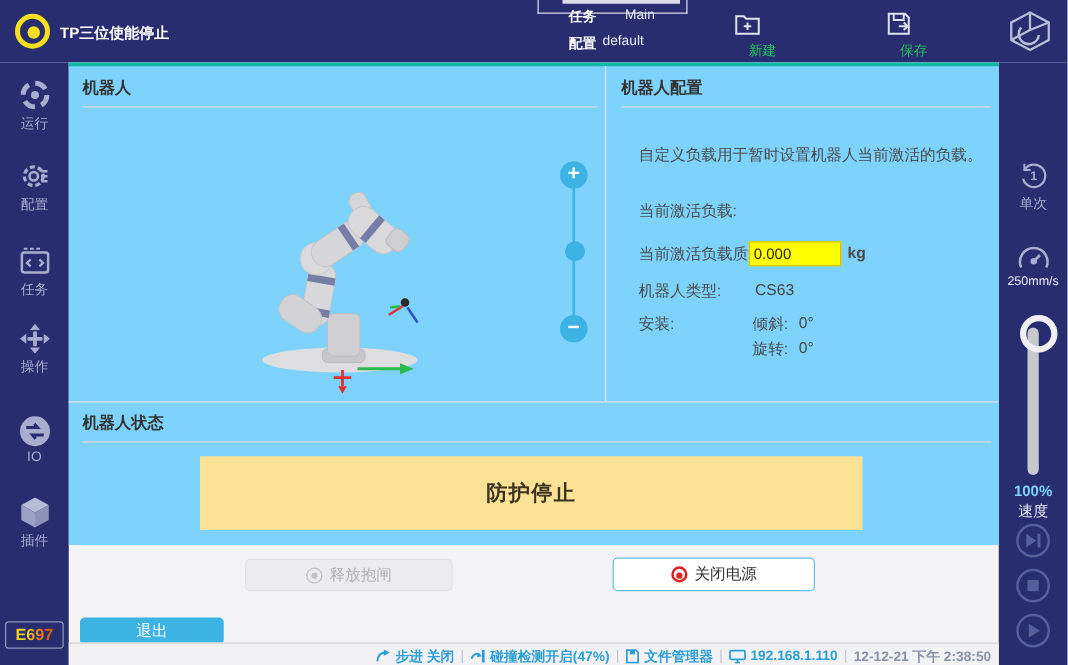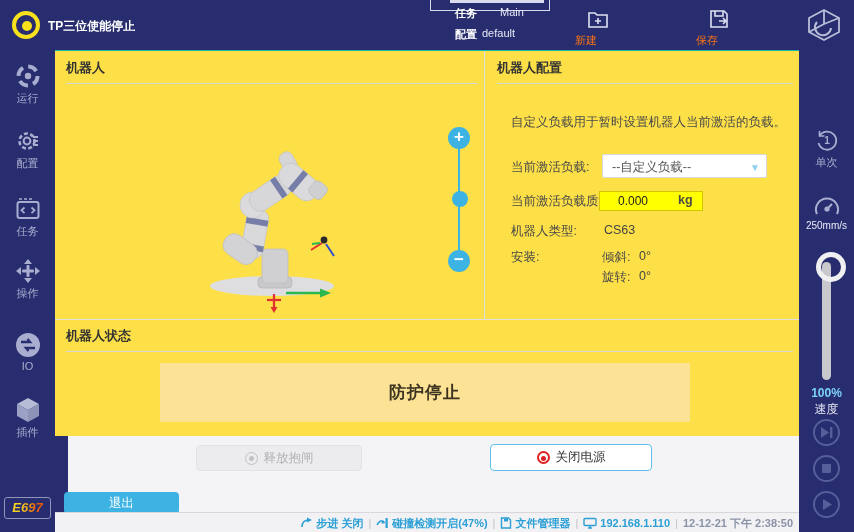--- a/index.html
+++ b/index.html
@@ -7,60 +7,60 @@
        font-family:"Liberation Sans","DejaVu Sans",sans-serif;-webkit-font-smoothing:antialiased;}
   
   .topbar{position:absolute;left:0;top:0;width:854px;height:50px;background:var(--navy,#272d6e);}
   .enable-ring{position:absolute;left:12px;top:11px;width:20px;height:20px;border:4px solid var(--ind_yellow,#f6e11c);border-radius:50%;}
   .enable-dot{position:absolute;left:22px;top:21px;width:10px;height:10px;background:var(--ind_yellow,#f6e11c);border-radius:50%;}
   .enable-text{position:absolute;left:48px;top:18px;color:#fff;font-size:12px;font-weight:bold;}
   .topcut{position:absolute;left:430px;top:0;width:118px;height:10px;border-left:1px solid #d9dbec;border-right:1px solid #d9dbec;border-bottom:1px solid #d9dbec;}
   .topcut-bar{position:absolute;left:450px;top:0;width:94px;height:3px;background:#d9dbec;}
   .tc-label{position:absolute;color:#fff;font-size:11px;font-weight:bold;}
   .tc-value{position:absolute;color:#e8eaf6;font-size:11px;}
-  .tb-action{position:absolute;top:7px;width:46px;height:40px;text-align:left;color:#f97316;cursor:pointer;}
+  .tb-action{position:absolute;top:7px;width:46px;height:40px;text-align:right;color:#22c55e;cursor:pointer;}
   .tb-action svg{display:block;margin:0 auto;}
   .tb-action .lbl{font-size:11px;margin-top:2px;}
   .logo{position:absolute;left:805px;top:8px;}
   
-  .rail{position:absolute;top:50px;width:55px;height:482px;background:var(--navy,#272d6e);padding-left:13px;}
+  .rail{position:absolute;top:50px;width:55px;height:482px;background:var(--navy,#272d6e);}
   .rail.left{left:0;}.rail.right{left:799px;}
   .rail-item{position:absolute;left:0;width:55px;text-align:center;color:var(--rail_fg,#a9aed0);cursor:pointer;}
   .rail-item svg{display:block;margin:0 auto;}
   .rail-item .lbl{font-size:11px;margin-top:2px;}
   .ecode{position:absolute;left:4px;top:447px;width:45px;height:20px;border:1px solid #9095ba;border-radius:3px;
          text-align:center;line-height:20px;font-size:13px;font-weight:bold;
          background:var(--navy,#272d6e);
-         color:#f7d21e;font-style:italic;}
+         color:#f7d21e;}
   .ecode span{background:linear-gradient(90deg,#f7d21e 30%,#e8590c 80%);-webkit-background-clip:text;background-clip:text;color:transparent;}
   .speed-pct{position:absolute;left:0;top:336px;width:55px;text-align:center;color:#7dd3fc;font-size:12px;font-weight:bold;}
   .speed-lbl{position:absolute;left:0;top:351px;width:55px;text-align:center;color:#e8eaf6;font-size:12px;}
   .slider-track{position:absolute;left:23px;top:212px;width:9px;height:118px;background:#c9c9cd;border-radius:5px;}
   .slider-knob{position:absolute;left:17px;top:202px;width:20px;height:20px;border-radius:50%;border:5px solid #f0f0f2;background:transparent;cursor:pointer;}
   .transport{position:absolute;left:14px;width:27px;height:27px;border:2px solid #565f99;border-radius:50%;box-sizing:border-box;cursor:pointer;}
   .transport svg{display:block;margin:4px auto;}
   
-  .main{position:absolute;left:55px;top:50px;width:744px;height:386px;background:#fde047;border-top:1px solid #14b8a6;box-sizing:border-box;}
+  .main{position:absolute;left:55px;top:50px;width:744px;height:386px;background:#7dd3fc;border-top:3px solid #14b8a6;box-sizing:border-box;}
   .vdiv{position:absolute;left:429px;top:0;width:1px;height:268px;background:#e1e1e4;}
   .hdiv{position:absolute;left:0;top:268px;width:744px;height:1px;background:#e1e1e4;}
   .panel-head{position:absolute;font-size:13px;font-weight:bold;color:#333;padding-bottom:6px;border-bottom:1px solid #d9d9db;}
   .ph-robot{left:11px;top:8px;width:412px;}
   .ph-config{left:442px;top:8px;width:296px;}
   .ph-status{left:11px;top:276px;width:727px;}
   .robot-view{position:absolute;left:5px;top:30px;width:420px;height:235px;cursor:grab;}
   .zbtn{position:absolute;width:22px;height:22px;border-radius:50%;background:var(--accent,#3db3e4);color:#fff;text-align:center;line-height:20px;font-size:17px;font-weight:bold;cursor:pointer;}
   .zline{position:absolute;left:403px;top:87px;width:2px;height:123px;background:var(--accent,#3db3e4);}
   .zknob{position:absolute;left:397px;top:140px;width:16px;height:16px;border-radius:50%;background:var(--accent,#3db3e4);cursor:pointer;}
   .cfg-desc{position:absolute;left:456px;top:63px;width:280px;font-size:12.5px;color:#4a4a4a;}
   .cfg-label{position:absolute;font-size:12.5px;color:#4a4a4a;}
   .cfg-value{position:absolute;font-size:12.5px;color:#444;}
   .dropdown{position:absolute;left:547px;top:103px;width:165px;height:24px;background:#fff;border:1px solid #d7d7d9;border-radius:2px;box-sizing:border-box;cursor:pointer;}
   .dropdown .dval{position:absolute;left:9px;top:4px;font-size:12.5px;color:#555;}
   .dropdown .chev{position:absolute;right:6px;top:7px;color:#8fd0f0;font-size:10px;}
-  .mass-input{position:absolute;left:544px;top:140px;width:66px;height:18px;background:var(--highlight,#ffff00);border:1px solid #d2c400;font-size:12px;color:#222;padding:0 18px;font-family:inherit;}
+  .mass-input{position:absolute;left:544px;top:140px;width:66px;height:18px;background:var(--highlight,#ffff00);border:1px solid #d2c400;font-size:12px;color:#222;padding:0 3px;font-family:inherit;}
   .banner{position:absolute;left:105px;top:312px;width:530px;height:59px;background:var(--banner_bg,#fce294);
           text-align:center;line-height:59px;font-size:17px;font-weight:bold;color:#3c3421;letter-spacing:1px;}
   .btn{position:absolute;box-sizing:border-box;display:flex;align-items:center;justify-content:center;gap:6px;font-size:12.5px;border-radius:4px;cursor:pointer;}
   .btn-brake{left:141px;top:394px;width:166px;height:26px;background:#ececee;color:#b3b3b5;border:1px solid #e2e2e4;cursor:default;}
   .btn-power{left:435px;top:393px;width:162px;height:27px;background:#fff;color:#333;border:1px solid #5fc0ee;}
   .doticon{display:inline-block;width:13px;height:13px;border-radius:50%;box-sizing:border-box;position:relative;}
   .doticon::after{content:"";position:absolute;left:3px;top:3px;width:5px;height:5px;border-radius:50%;}
   .dot-gray{border:1.5px solid #c2c2c4;}.dot-gray::after{background:#c2c2c4;}
   .dot-red{border:2px solid var(--danger,#e02020);}.dot-red::after{left:2.5px;top:2.5px;background:var(--danger,#e02020);}
   .btn-exit{position:absolute;left:9px;top:441px;width:115px;height:22px;background:var(--accent,#3db3e4);color:#fff;border:none;font-size:12.5px;}
@@ -266,24 +266,20 @@
     </div>
 
     <div class="zline"></div>
     <div class="zbtn" style="left:393px;top:76px;">+</div>
     <div class="zknob"></div>
     <div class="zbtn" style="left:393px;top:199px;">−</div>
 
     <div class="cfg-desc">自定义负载用于暂时设置机器人当前激活的负载。</div>
 
     <div class="cfg-label" style="left:456px;top:108px;">当前激活负载:</div>
-    <div class="dropdown">
-      <span class="dval">--自定义负载--</span>
-      <span class="chev">▼</span>
-    </div>
 
     <div class="cfg-label" style="left:456px;top:142px;">当前激活负载质量:</div>
     <input class="mass-input" value="0.000" style="">
     <div class="cfg-label" style="left:623px;top:142px;font-weight:bold;">kg</div>
 
     <div class="cfg-label" style="left:456px;top:172px;">机器人类型:</div>
     <div class="cfg-value" style="left:549px;top:172px;">CS63</div>
 
     <div class="cfg-label" style="left:456px;top:198px;">安装:</div>
     <div class="cfg-label" style="left:547px;top:198px;text-align:center;">倾斜:</div>

